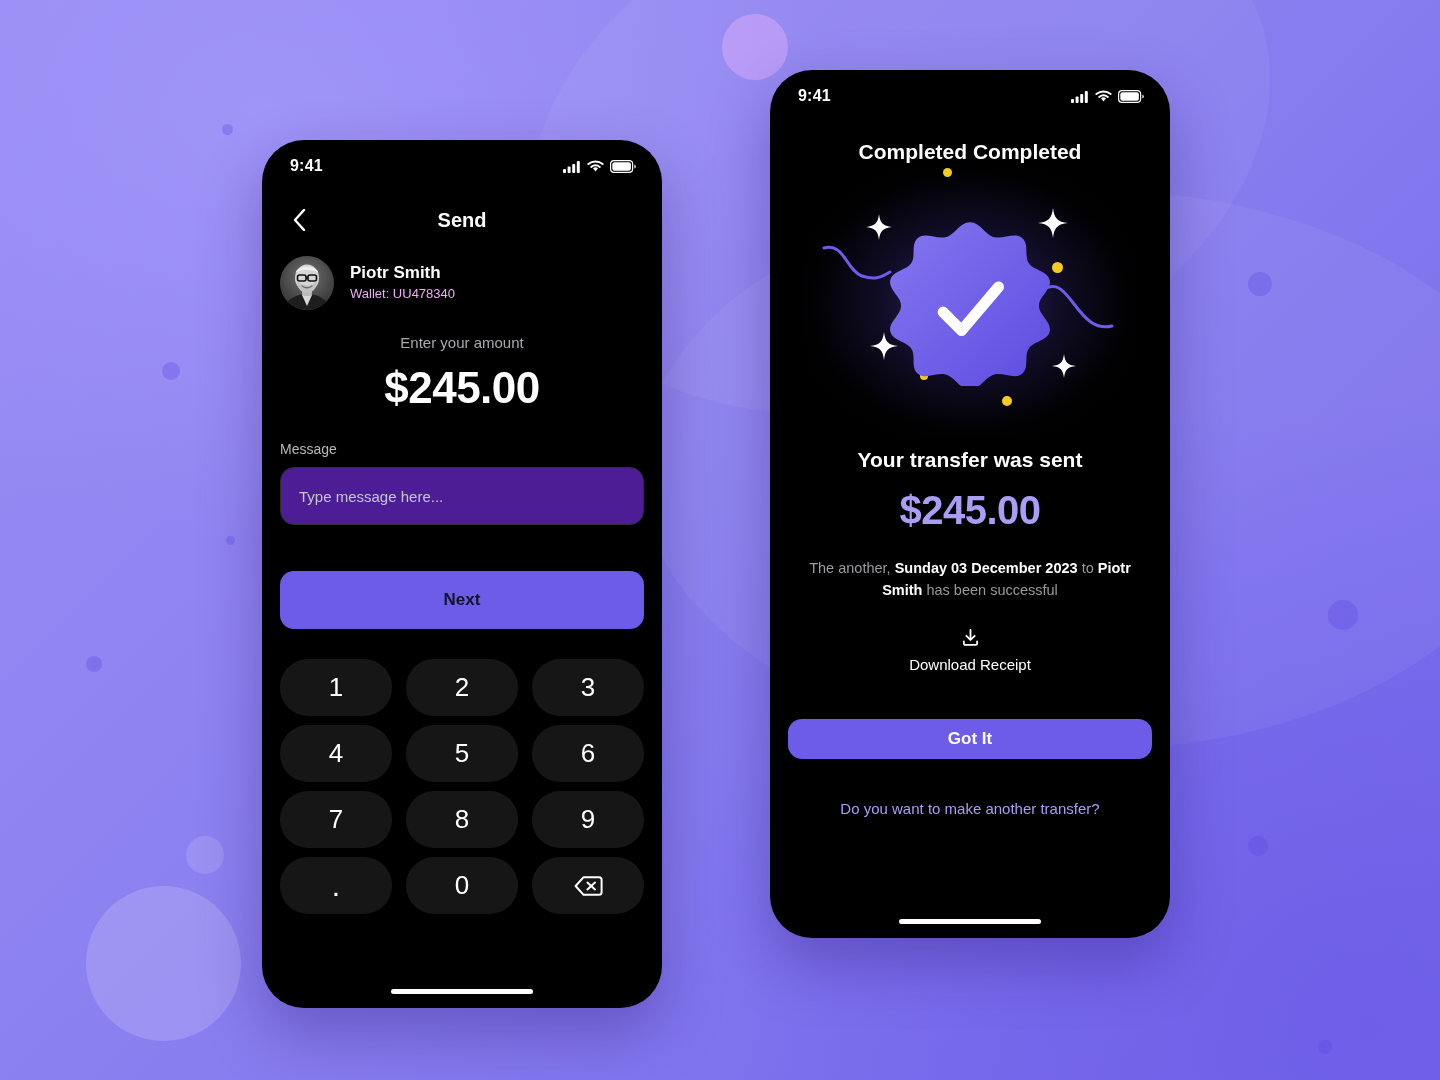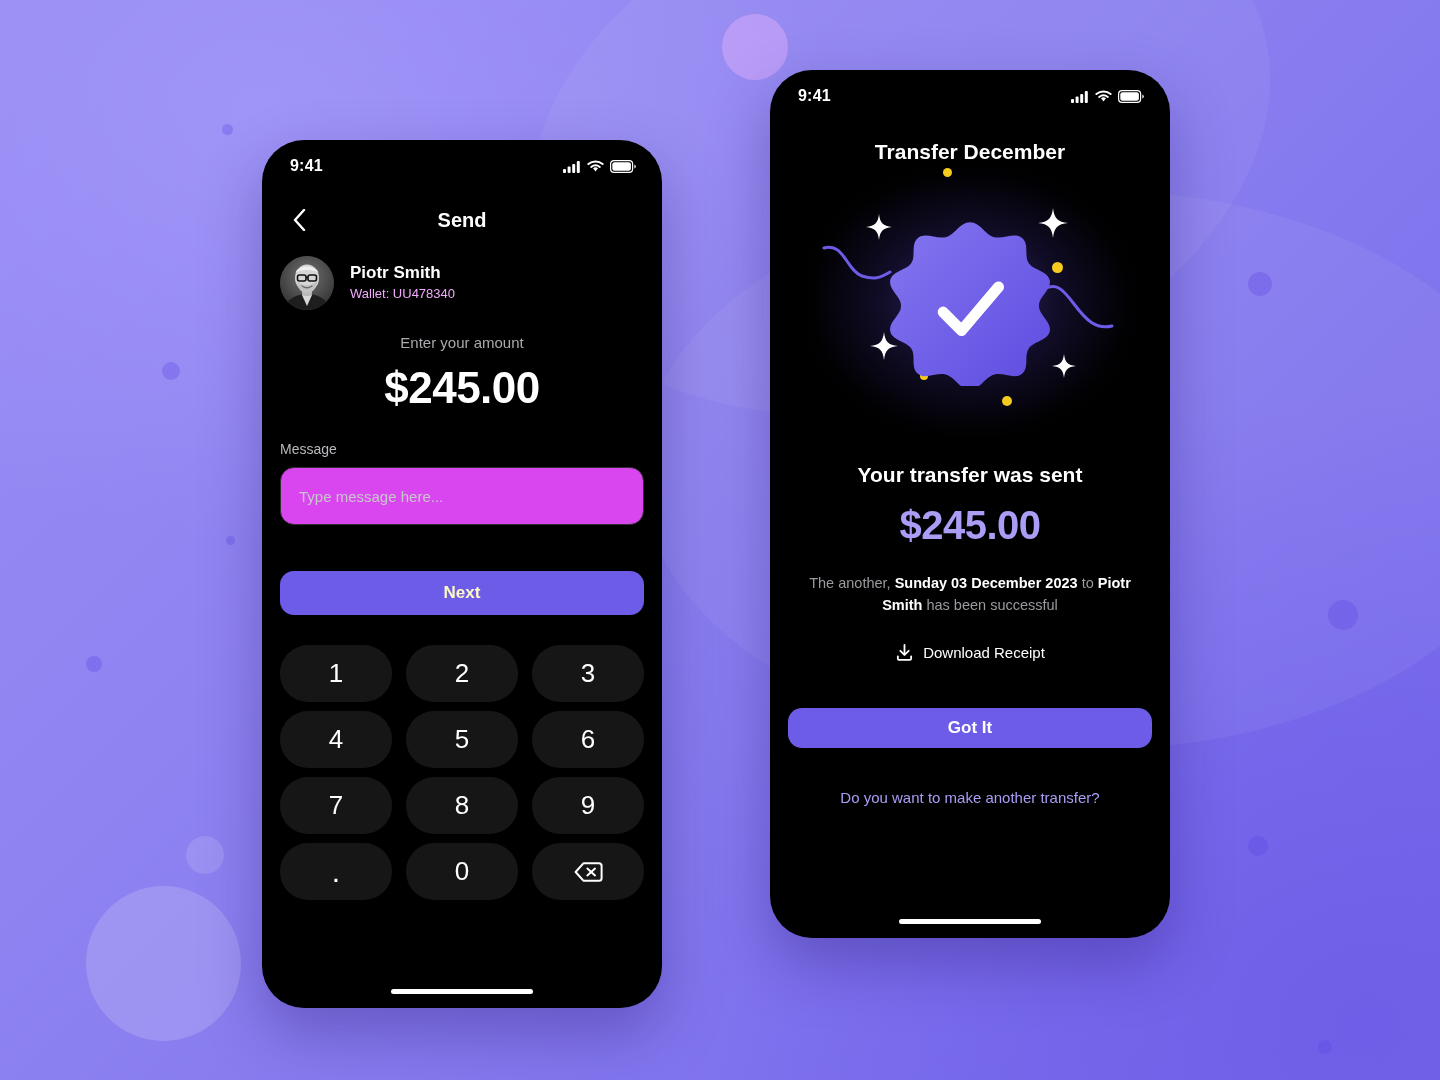--- a/index.html
+++ b/index.html
@@ -67,29 +67,29 @@
   .rec-wallet { color:#f0abfc; font-size:13px; line-height:1.5; margin-top:1px; }
 
   .amount-block { text-align:center; margin-top:24px; }
   .amount-label { color:#a9a9ae; font-size:15px; }
   .amount-value { color:#fff; font-size:44px; font-weight:600; margin-top:12px; letter-spacing:-0.5px; }
 
   .msg-block { padding:0 18px; margin-top:28px; }
   .msg-label { color:#b8b8bd; font-size:14px; margin-bottom:10px; }
   .msg-field {
     width:100%; height:58px; border-radius:14px;
-    background:#d946ef; border:1px solid #2e2e2e;
+    background:#4c1d95; border:1px solid #2e2e2e;
     color:#fff; font-size:15px; font-family:inherit;
     padding:0 18px; outline:none;
   }
   .msg-field::placeholder { color:#c7c7cc; }
 
   .next-btn {
-    margin:46px 18px 0 18px; height:44px; border-radius:14px;
-    background:#6c5ce7; border:none; color:#fef9c3;
+    margin:46px 18px 0 18px; height:58px; border-radius:14px;
+    background:#6c5ce7; border:none; color:#0f172a;
     font-size:17px; font-weight:600; font-family:inherit; cursor:pointer;
   }
 
   .keypad {
     margin-top:30px; padding:0 18px 0 18px;
     display:grid; grid-template-columns:repeat(3,1fr);
     gap:9px 14px;
   }
   .key {
     height:57px; border-radius:28px; background:#161616; border:none;
@@ -108,31 +108,31 @@
   .illus {
     position:relative; width:100%; height:260px; margin-top:8px;
   }
   .glow {
     position:absolute; left:50%; top:50%; transform:translate(-50%,-50%);
     width:330px; height:270px;
     background: radial-gradient(ellipse at center, rgba(92,72,190,0.55) 0%, rgba(60,45,140,0.28) 38%, rgba(20,12,48,0.05) 68%, rgba(0,0,0,0) 80%);
   }
   .sparkle, .ydot, .squig { position:absolute; }
 
-  .sent-line { text-align:center; color:#fff; font-size:21px; font-weight:600; margin-top:31px; }
+  .sent-line { text-align:center; color:#fff; font-size:21px; font-weight:600; margin-top:16px; }
   .sent-amount { text-align:center; color:#a99df5; font-size:40px; font-weight:600; margin-top:16px; letter-spacing:-0.5px; }
   .sent-desc {
     text-align:center; color:#9a9aa0; font-size:14.5px; line-height:1.55;
     margin:24px 34px 0 34px;
   }
   .sent-desc .em { color:#fff; font-weight:600; }
 
   .download-row {
     display:flex; align-items:center; justify-content:center; gap:9px;
-    margin-top:26px; cursor:pointer;
+    margin-top:26px; cursor:pointer;flex-direction:column;
   }
   .download-row span { color:#fff; font-size:15px; }
 
   .got-it {
     margin:46px 18px 0 18px; height:40px; border-radius:14px;
     background:#6c5ce7; border:none; color:#fff;
     font-size:17px; font-weight:600; font-family:inherit; cursor:pointer;
     display:block; width:calc(100% - 36px);
   }
   .another {
@@ -291,21 +291,21 @@
           <path d="M4.2 7.0 A7 7 0 0 1 12.8 7.0" stroke="#fff" stroke-width="2" fill="none" stroke-linecap="round"></path>
         </svg>
         <svg width="26" height="13" viewBox="0 0 26 13">
           <rect x="0.6" y="0.6" width="22" height="11.8" rx="3.4" stroke="#fff" stroke-width="1.2" fill="none"></rect>
           <rect x="2.3" y="2.3" width="18.6" height="8.4" rx="2.2" fill="#fff"></rect>
           <path d="M24.4 4.6 v3.8 a2 2 0 0 0 0-3.8z" fill="#fff"></path>
         </svg>
       </div>
     </div>
 
-    <div class="rtitle">Transfer December</div>
+    <div class="rtitle">Completed Completed</div>
 
     <div class="illus">
       <div class="glow"></div>
 
       <svg class="squig" style="left:52px; top:72px;" width="72" height="56" viewBox="0 0 72 56">
         <path d="M2 4 C22 -2 24 26 40 32 C52 36 58 34 68 28" stroke="#6c5ce7" stroke-width="3" fill="none" stroke-linecap="round"></path>
       </svg>
       <svg class="squig" style="left:270px; top:108px;" width="76" height="60" viewBox="0 0 76 60">
         <path d="M2 10 C16 2 22 8 34 24 C46 40 56 50 72 46" stroke="#6c5ce7" stroke-width="3" fill="none" stroke-linecap="round"></path>
       </svg>

